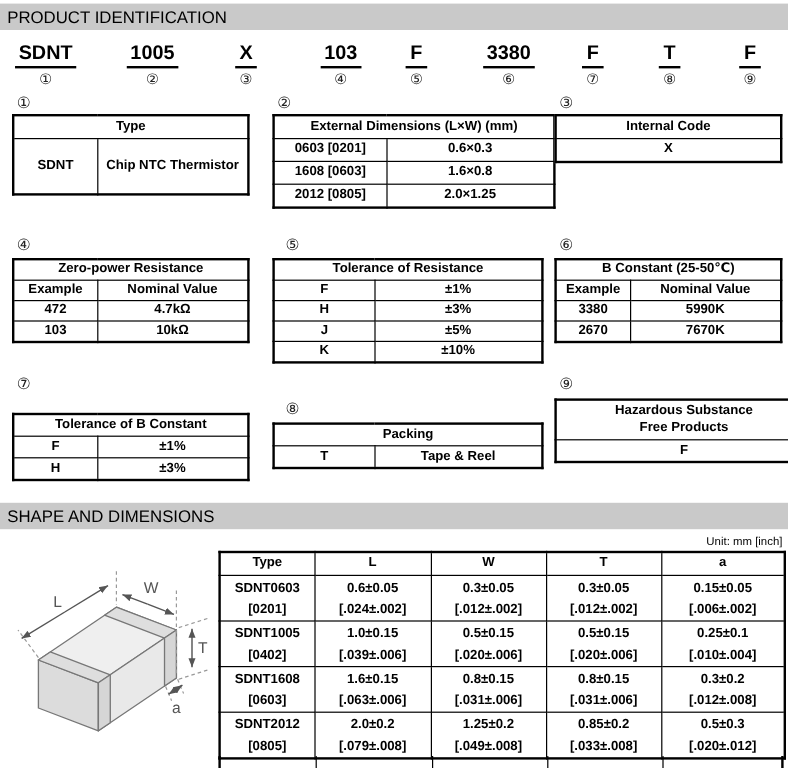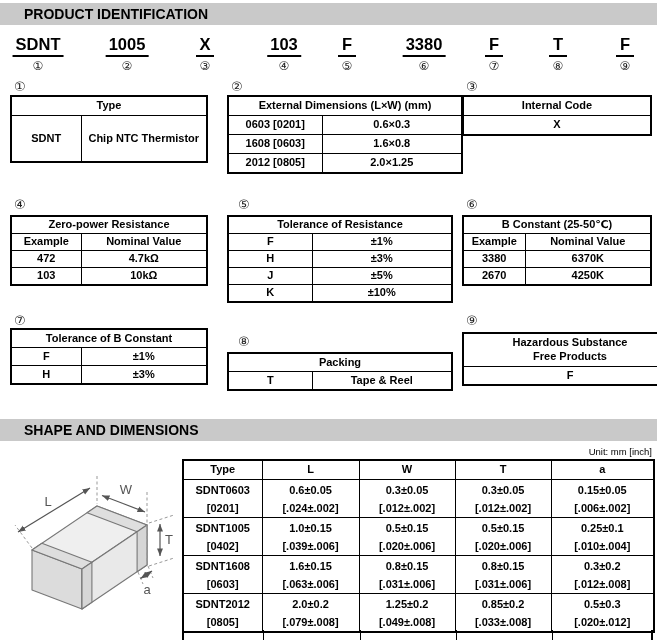--- a/index.html
+++ b/index.html
@@ -1,19 +1,19 @@
 <!DOCTYPE html>
 <html><head>
 <meta charset="utf-8">
 <style>
   html,body{margin:0;padding:0;background:#fff;}
   .page{position:relative;width:657px;height:640px;background:#fff;overflow:hidden;
         font-family:"Liberation Sans","DejaVu Sans",sans-serif;color:#000;}
   .bar{position:absolute;left:0;width:657px;height:22px;background:#c9c9c9;}
-  .bar span{display:block;line-height:22px;padding-left:6px;font-weight:bold;font-size:14px;margin-left:18px;}
+  .bar span{display:block;line-height:22px;padding-left:6px;font-weight:normal;font-size:14px;}
   
   .pc{position:absolute;top:35px;transform:translateX(-50%);text-align:center;}
   .pc-code{font-weight:bold;font-size:16.5px;border-bottom:2.5px solid #000;
            padding:0 3px 1px;display:inline-block;min-width:12px;}
   .pc-num{font-size:12px;color:#222;margin-top:2px;font-family:"DejaVu Sans",sans-serif;}
   .circ{position:absolute;font-size:13px;color:#222;font-family:"DejaVu Sans",sans-serif;}
   
   .tbl{position:absolute;border-collapse:collapse;table-layout:fixed;background:#fff;
        font-size:11px;font-weight:bold;border:2px solid #000;}
   .tbl td{border:1px solid #000;text-align:center;vertical-align:middle;padding:0 2px;line-height:1.25;}
@@ -196,30 +196,30 @@
     <tbody>
         <tr class="r16">
           <td colspan="2">B Constant (25-50℃)</td>
         </tr>
     <tr class="r16">
           <td>Example</td>
                     <td>Nominal Value</td>
         </tr>
     <tr class="r16">
           <td>3380</td>
-                    <td>6370K</td>
+                    <td>5990K</td>
         </tr>
     <tr class="r16">
           <td>2670</td>
-                    <td>4250K</td>
-        </tr>
-  </tbody>
-    </table>
-
-  <table class="tbl" style="left:10px;top:328px;width:198px">
+                    <td>7670K</td>
+        </tr>
+  </tbody>
+    </table>
+
+  <table class="tbl" style="left:10px;top:344px;width:198px">
     <colgroup>
         <col style="width:70px">
         <col>
       </colgroup>
     <tbody>
         <tr class="r17">
           <td colspan="2">Tolerance of B Constant</td>
         </tr>
     <tr class="r17">
           <td>F</td>

